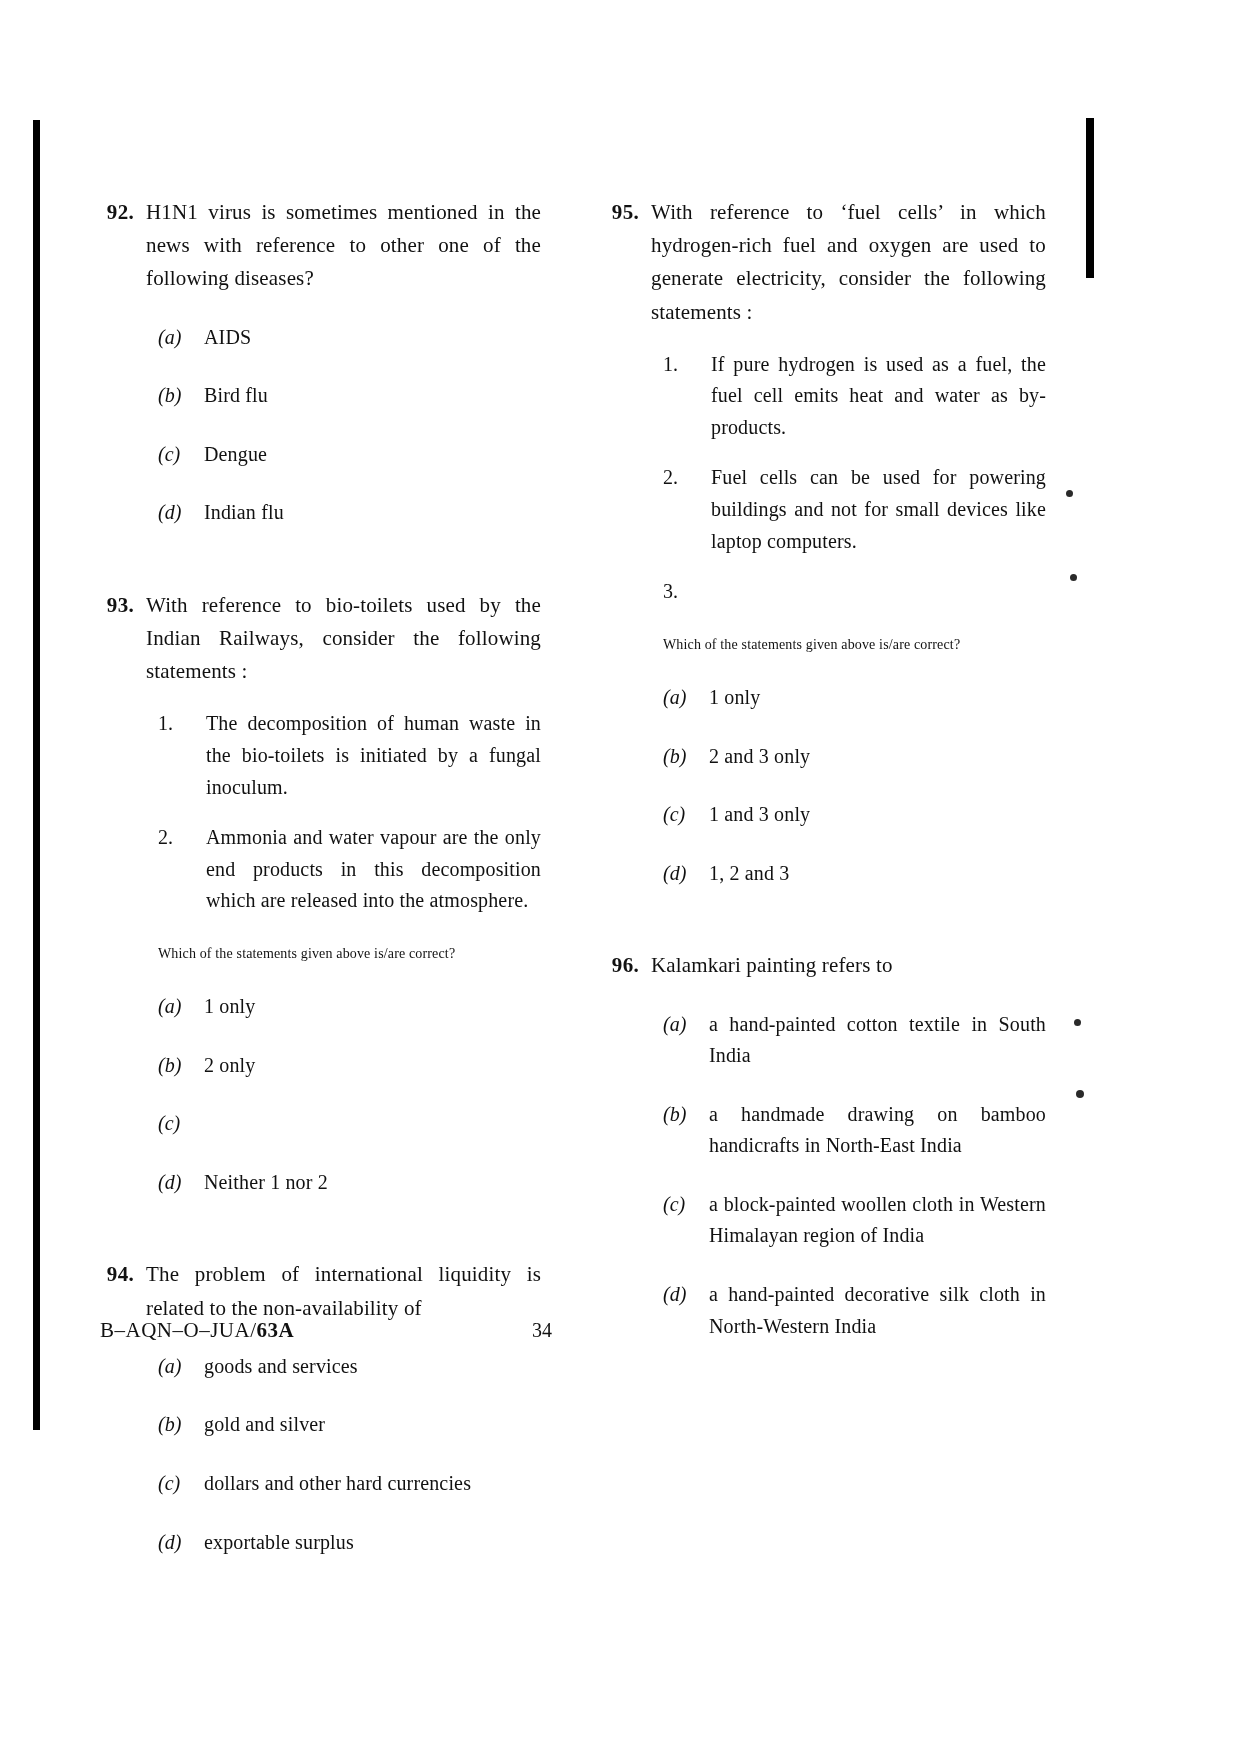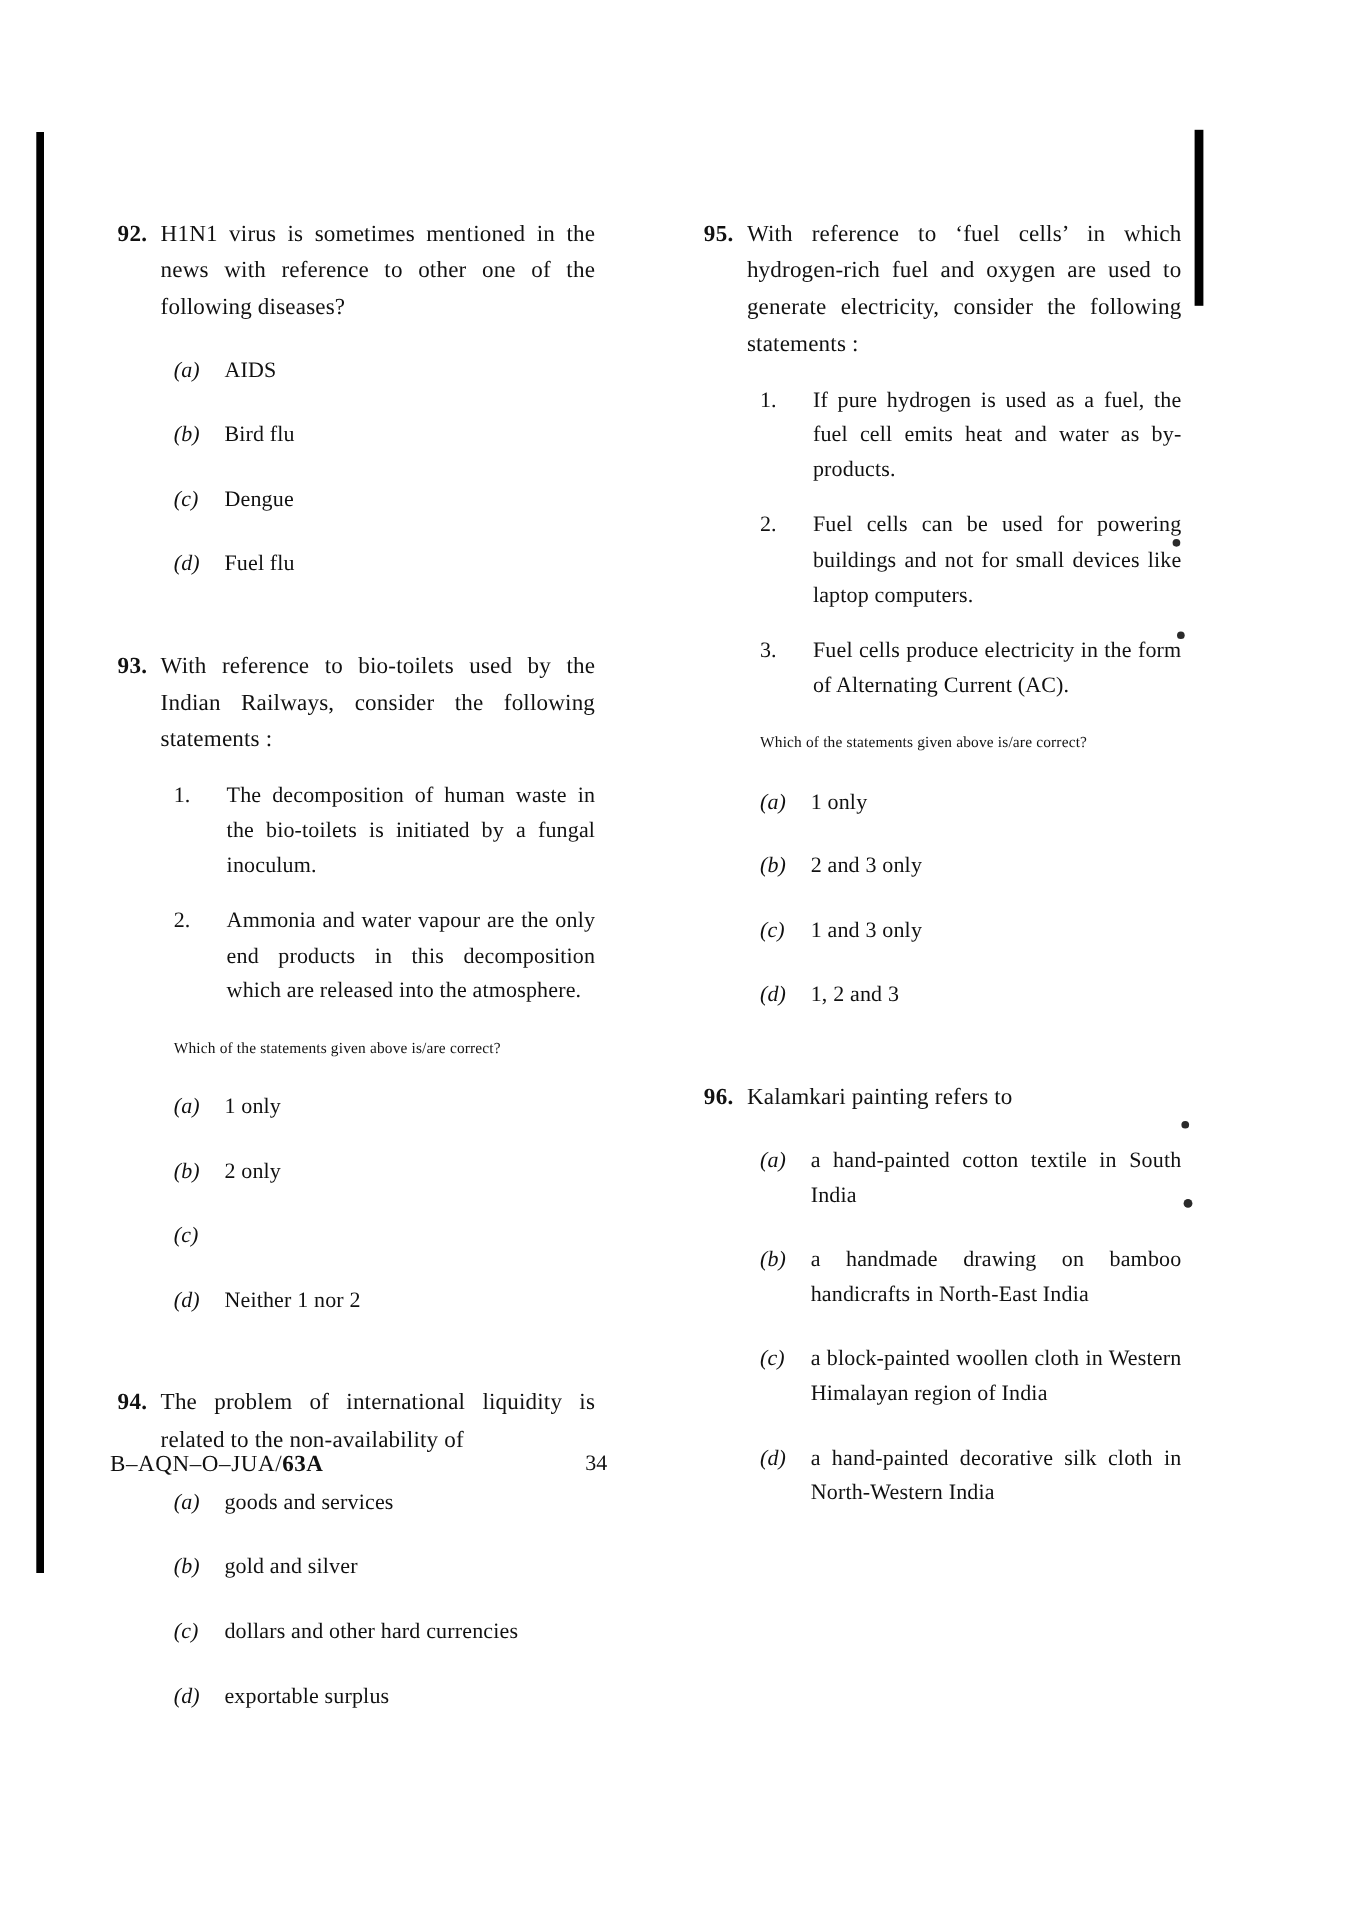--- a/index.html
+++ b/index.html
@@ -36,21 +36,21 @@
     width: 1240px;
     height: 1755px;
   }
 
   .columns {
     position: absolute;
     left: 100px;
     top: 196px;
     width: 940px;
     display: flex;
-    gap: 92px;
+    gap: 64px;
   }
   .col {
     width: 441px;
   }
 
   
   .question {
     margin-bottom: 34px;
   }
   .q-head {
@@ -199,21 +199,21 @@
           <div class="option wide">
             <div class="opt-key">(b)</div>
             <div class="opt-text nojust">Bird flu</div>
           </div>
           <div class="option wide">
             <div class="opt-key">(c)</div>
             <div class="opt-text nojust">Dengue</div>
           </div>
           <div class="option wide">
             <div class="opt-key">(d)</div>
-            <div class="opt-text nojust">Fuel flu</div>
+            <div class="opt-text nojust">Indian flu</div>
           </div>
         </div>
       </div>
 
       <div class="gap-lg"></div>
 
       <div class="question">
         <div class="q-head">
           <div class="q-num">93.</div>
           <div class="q-text">With reference to bio-toilets used by the Indian Railways, consider the following statements :</div>
@@ -288,21 +288,20 @@
           <div class="statement">
             <div class="st-num">1.</div>
             <div class="st-text">If pure hydrogen is used as a fuel, the fuel cell emits heat and water as by-products.</div>
           </div>
           <div class="statement">
             <div class="st-num">2.</div>
             <div class="st-text">Fuel cells can be used for powering buildings and not for small devices like laptop computers.</div>
           </div>
           <div class="statement">
             <div class="st-num">3.</div>
-            <div class="st-text">Fuel cells produce electricity in the form of Alternating Current (AC).</div>
           </div>
         </div>
         <div class="leadin">Which of the statements given above is/are correct?</div>
         <div class="options">
           <div class="option wide">
             <div class="opt-key">(a)</div>
             <div class="opt-text nojust">1 only</div>
           </div>
           <div class="option wide">
             <div class="opt-key">(b)</div>

